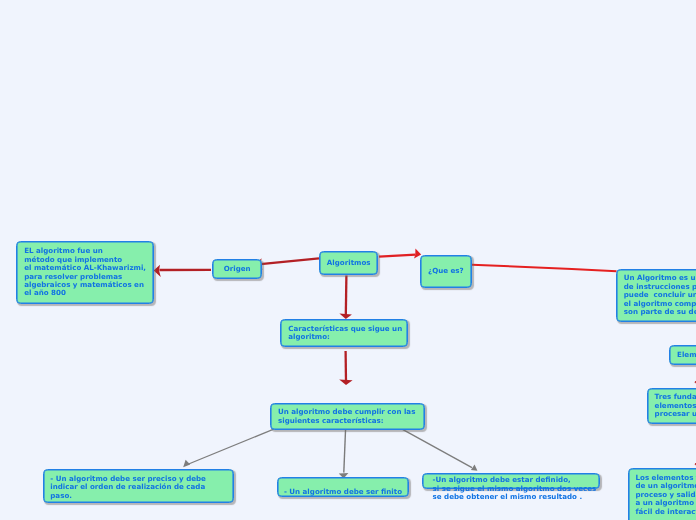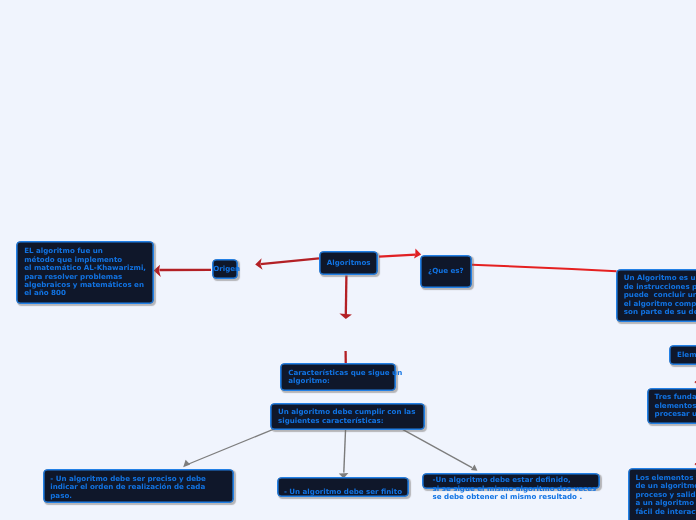--- a/index.html
+++ b/index.html
@@ -8,21 +8,21 @@
     width:696px;height:520px;overflow:hidden;position:relative;
     background:#f0f4fd;
     font-family:"DejaVu Sans", sans-serif;
     -webkit-font-smoothing:antialiased;
     text-rendering:geometricPrecision;
   }
   #canvas{position:absolute;left:0;top:0;width:696px;height:520px;overflow:hidden;}
   svg.links{position:absolute;left:0;top:0;width:696px;height:520px;pointer-events:none;}
   .node{
     position:absolute;
-    background:#0f172a;
+    background:#86efac;
     border:1.5px solid #2280e6;
     border-radius:4.5px;
     box-sizing:border-box;
     color:#1173e3;
     font-weight:bold;
     box-shadow:1.2px 1.3px 1.0px rgba(108,104,100,0.45), inset 0 0 0 0.6px #2280e6;
     display:flex;
     align-items:center;
     z-index:5;
   }
@@ -76,21 +76,21 @@
       <path d="M477.4,470.8 L470.9,469.9 L474.6,464.4 Z" fill="#7d7d7d"></path>
     </g>
     <path d="M694.8,382.0 L700,383" stroke="#c44040" stroke-width="2.2" fill="none"></path>
     <path d="M694.9,464.0 L701,465" stroke="#c44040" stroke-width="2.2" fill="none"></path>
   </svg>
 
   <div class="node ctr" style="left:319.2px;top:251px;width:59px;height:24px;">
     <span class="txt">Algoritmos</span>
   </div>
 
-  <div class="node ctr" style="left:212.2px;top:259.2px;width:26px;height:20px;justify-content:center;">
+  <div class="node ctr" style="left:212.2px;top:259.2px;width:50px;height:20px;justify-content:center;">
     <span class="txt">Origen</span>
   </div>
 
   <div class="node ctr" style="left:419.8px;top:255px;width:52.1px;height:33px;">
     <span class="txt">¿Que es?</span>
   </div>
 
   <div class="node" style="left:16px;top:241px;width:138px;height:63px;padding:0 4px 0 7.2px;">
     <span class="txt">EL algoritmo fue un
 método que implemento
@@ -101,21 +101,21 @@
   </div>
 
   <div class="node" style="left:616px;top:269px;width:150px;height:53px;padding:0 6px 0 6.8px;">
     <span class="txt">Un Algoritmo es un
 de instrucciones p
 puede  concluir un
 el algoritmo compr
 son parte de su de</span>
   </div>
 
-  <div class="node" style="left:280.3px;top:319.3px;width:116px;height:28.2px;padding:0 12px 0 7px;margin-top:44px;">
+  <div class="node" style="left:280.3px;top:319.3px;width:128px;height:28.2px;padding:0 12px 0 7px;">
     <span class="txt">Características que sigue un
 algoritmo:</span>
   </div>
 
   <div class="node" style="left:270px;top:403px;width:155px;height:27px;padding:0 4px 0 7px;">
     <span class="txt">Un algoritmo debe cumplir con las
 siguientes características:</span>
   </div>
 
   <div class="node" style="left:42.5px;top:469px;width:191.5px;height:34px;padding:4.6px 4px 0 6.8px;align-items:flex-start;">

